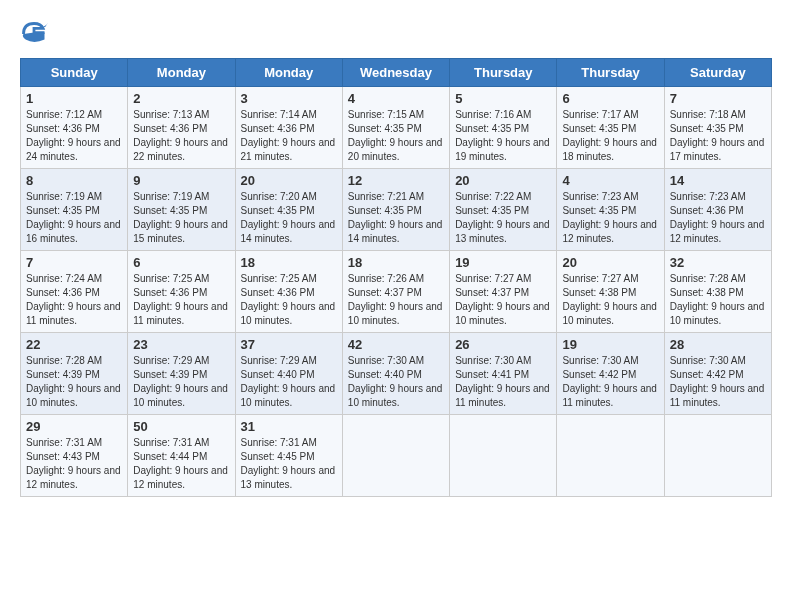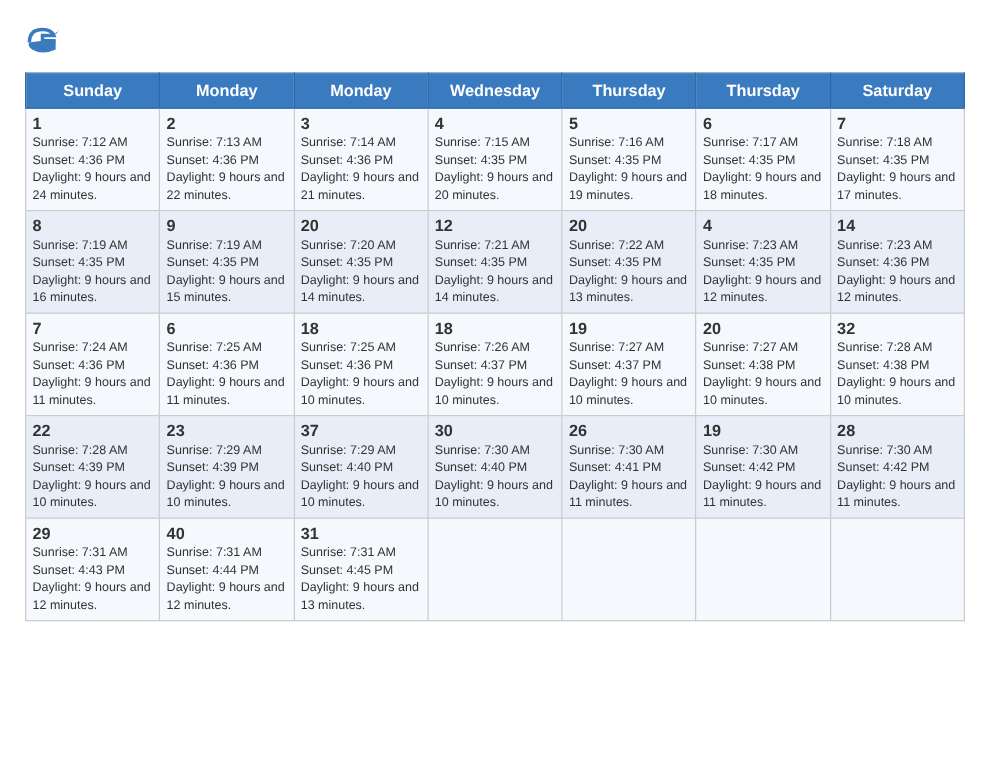--- a/index.html
+++ b/index.html
@@ -224,21 +224,21 @@
       </td>
         <td>
         <span class="day-number">23</span>
         <span class="day-info">Sunrise: 7:29 AM<br>Sunset: 4:39 PM<br>Daylight: 9 hours and 10 minutes.</span>
       </td>
         <td>
         <span class="day-number">37</span>
         <span class="day-info">Sunrise: 7:29 AM<br>Sunset: 4:40 PM<br>Daylight: 9 hours and 10 minutes.</span>
       </td>
         <td>
-        <span class="day-number">30</span>
+        <span class="day-number">42</span>
         <span class="day-info">Sunrise: 7:30 AM<br>Sunset: 4:40 PM<br>Daylight: 9 hours and 10 minutes.</span>
       </td>
         <td>
         <span class="day-number">26</span>
         <span class="day-info">Sunrise: 7:30 AM<br>Sunset: 4:41 PM<br>Daylight: 9 hours and 11 minutes.</span>
       </td>
         <td>
         <span class="day-number">19</span>
         <span class="day-info">Sunrise: 7:30 AM<br>Sunset: 4:42 PM<br>Daylight: 9 hours and 11 minutes.</span>
       </td>
@@ -246,21 +246,21 @@
         <span class="day-number">28</span>
         <span class="day-info">Sunrise: 7:30 AM<br>Sunset: 4:42 PM<br>Daylight: 9 hours and 11 minutes.</span>
       </td>
       </tr>
       <tr>
         <td>
         <span class="day-number">29</span>
         <span class="day-info">Sunrise: 7:31 AM<br>Sunset: 4:43 PM<br>Daylight: 9 hours and 12 minutes.</span>
       </td>
         <td>
-        <span class="day-number">40</span>
+        <span class="day-number">50</span>
         <span class="day-info">Sunrise: 7:31 AM<br>Sunset: 4:44 PM<br>Daylight: 9 hours and 12 minutes.</span>
       </td>
         <td>
         <span class="day-number">31</span>
         <span class="day-info">Sunrise: 7:31 AM<br>Sunset: 4:45 PM<br>Daylight: 9 hours and 13 minutes.</span>
       </td>
         <td></td>
         <td></td>
         <td></td>
         <td></td>

